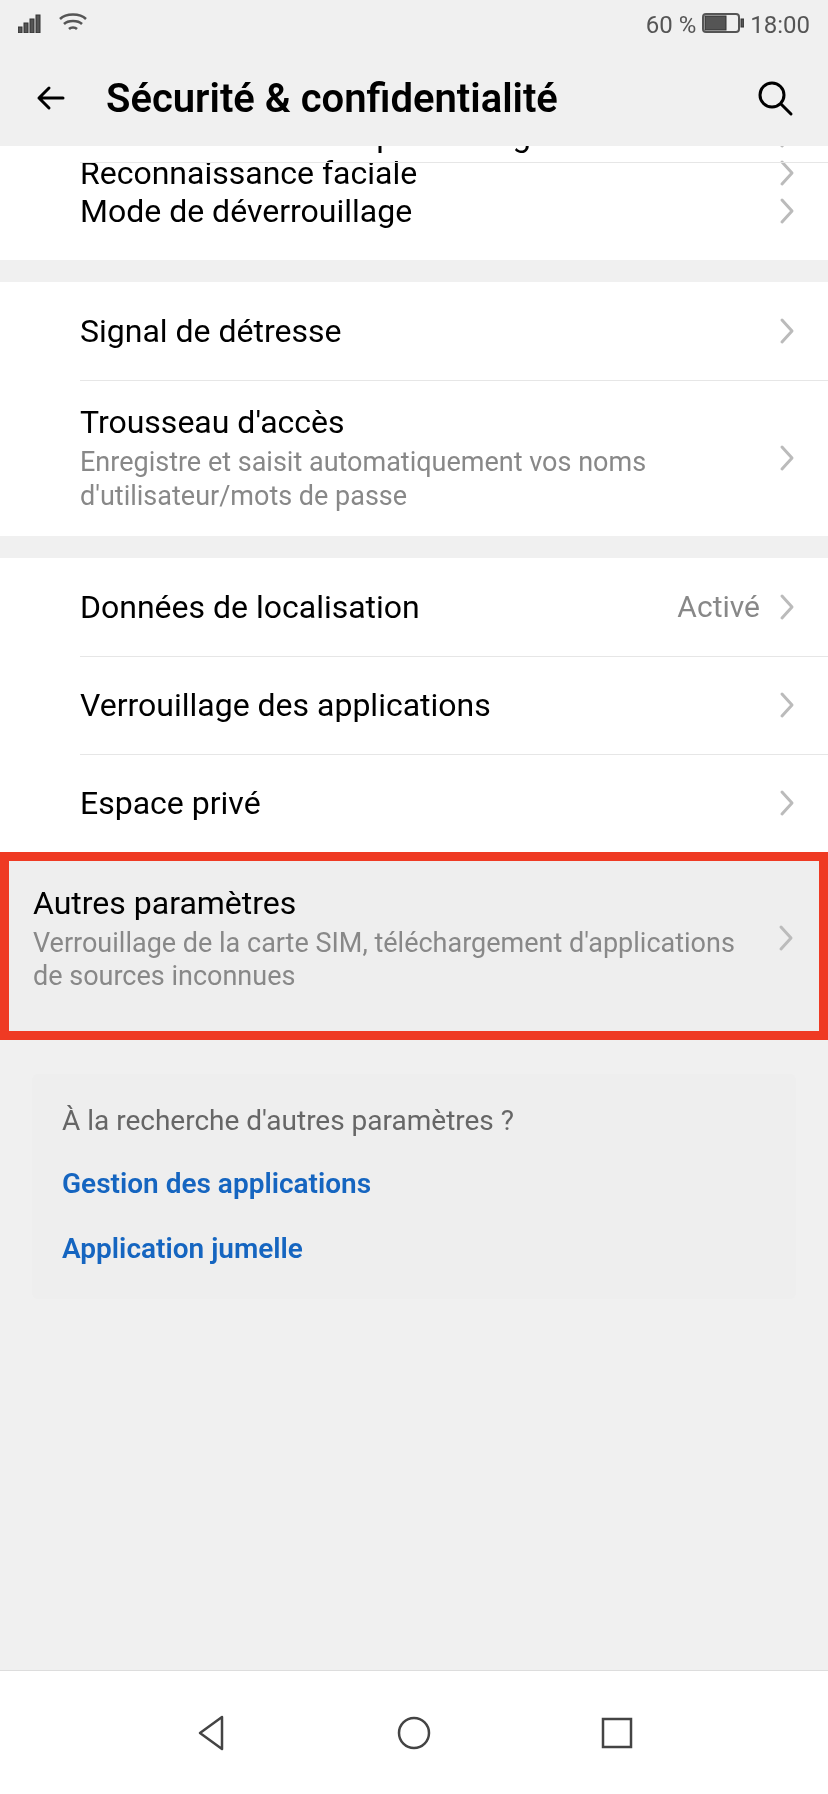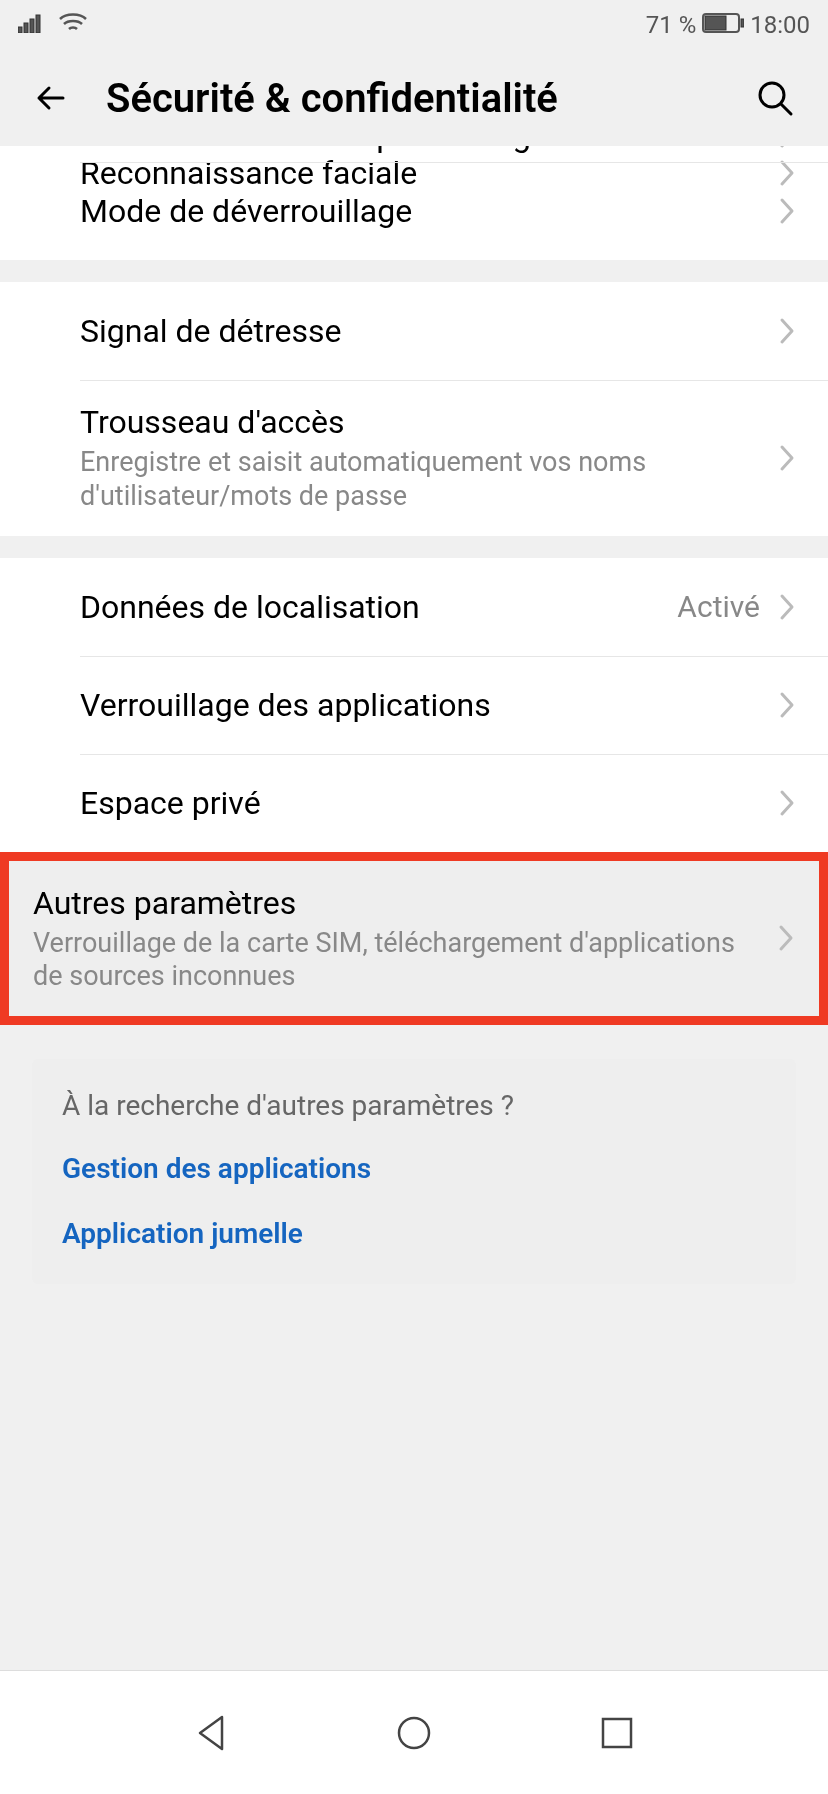--- a/index.html
+++ b/index.html
@@ -106,21 +106,21 @@
   .partial .row {
     margin-top: -60px;
   }
   .highlight-box {
     border: 9px solid #ef3a23;
     background: #eeeeee;
     margin-top: -22px; 
     margin-bottom: 34px;
   }
   .highlight-inner {
-    padding: 22px 24px 22px 24px;
+    padding: 22px 24px 37px 24px;
     display: flex;
     align-items: center;
     gap: 18px;
   }
   .card {
     background: #eeeeee;
     margin: 0 32px 40px 32px;
     border-radius: 6px;
     padding: 30px 30px 34px 30px;
   }
@@ -166,21 +166,21 @@
     </span>
     <span>
       <svg width="30" height="22" viewBox="0 0 30 22" fill="none">
           <path d="M2 8 C8 2 22 2 28 8" stroke="#555" stroke-width="2.5" fill="none"></path>
           <path d="M6 13 C10 9 20 9 24 13" stroke="#555" stroke-width="2.5" fill="none"></path>
           <path d="M11 18 C13 16 17 16 19 18" stroke="#555" stroke-width="2.5" fill="none"></path>
         </svg>
     </span>
   </div>
   <div class="status-right">
-    <span>71 %</span>
+    <span>60 %</span>
     <span>
       <svg width="42" height="20" viewBox="0 0 42 20">
           <rect x="1" y="1" width="36" height="18" rx="3" stroke="#555" stroke-width="2" fill="none"></rect>
           <rect x="3" y="3" width="21" height="14" fill="#555"></rect>
           <rect x="39" y="6" width="3" height="8" fill="#555"></rect>
         </svg>
     </span>
     <span>18:00</span>
   </div>
 </div>

